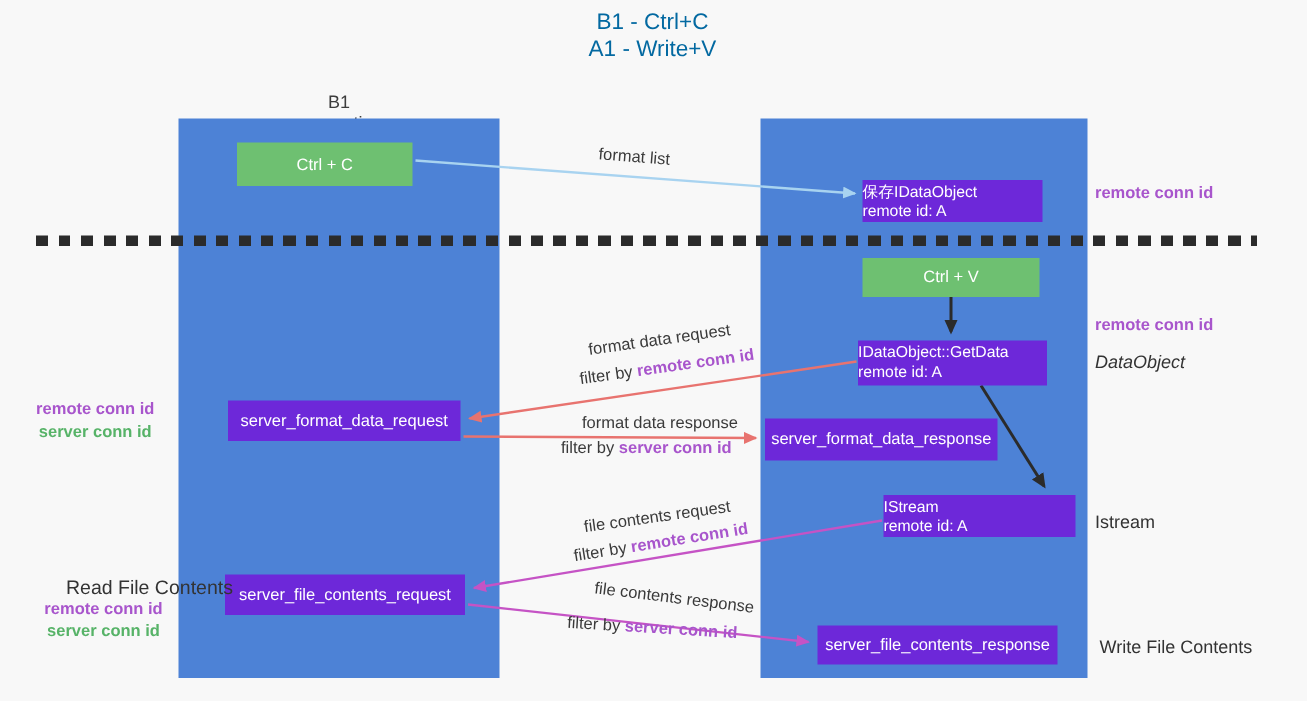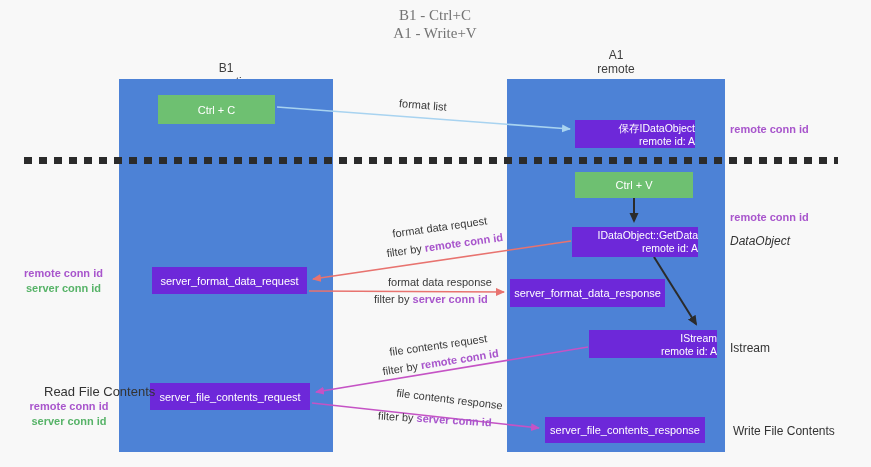--- a/index.html
+++ b/index.html
@@ -1,33 +1,33 @@
 <!DOCTYPE html>
 <html><head>
 <meta charset="utf-8">
 <style>
   html,body{margin:0;padding:0;background:#f8f8f8;font-family:"Liberation Sans",sans-serif;}
   .canvas{position:relative;width:871px;height:467px;background:#f8f8f8;overflow:hidden;}
 
   .title{position:absolute;left:300px;top:6px;width:270px;text-align:center;
-         font-size:15px;line-height:18px;color:#737373;font-family:Liberation Serif, serif;}
+         font-size:15px;line-height:18px;color:#0369a1;}
   .lane-header{position:absolute;width:150px;text-align:center;font-size:12px;line-height:14px;color:#3d3d3d;}
   .lane-header.left{left:151px;top:61px;}
   .lane-header.right{left:541px;top:48px;}
 
   .lane{position:absolute;top:79px;height:373px;background:#4d82d6;}
   .lane.left{left:119px;width:214px;}
   .lane.right{left:507px;width:218px;}
 
   .dashed-separator{position:absolute;left:24px;top:157px;width:814px;height:7px;
     background:repeating-linear-gradient(to right,#2b2b2b 0 8px,rgba(0,0,0,0) 8px 15px);}
 
   .arrows{position:absolute;left:0;top:0;pointer-events:none;}
 
-  .node{position:absolute;color:#fff;text-align:right;font-size:11px;}
+  .node{position:absolute;color:#fff;text-align:left;font-size:11px;}
   .node.green{background:#6ec071;}
   .node.orange{background:#6d28d9;}
   .node .l1,.node .l2{display:block;line-height:13px;}
   .node.two{padding-top:2px;}
   .node.one{display:flex;align-items:center;justify-content:center;}
 
   .flow-label{position:absolute;font-size:11px;color:#3a3a3a;white-space:nowrap;}
   .purple{color:#a855cc;font-weight:bold;}
   .greentx{color:#57b368;font-weight:bold;}
   .side-label{position:absolute;font-size:12px;color:#333;white-space:nowrap;}
@@ -40,24 +40,20 @@
 <div class="canvas">
 
   <div class="title">
     <div>B1 - Ctrl+C</div>
     <div>A1 - Write+V</div>
   </div>
 
   <div class="lane-header left">
     <div>B1</div>
     <div>connection</div>
-  </div>
-  <div class="lane-header right">
-    <div>A1</div>
-    <div>remote</div>
   </div>
 
   <div class="lane left"></div>
   <div class="lane right"></div>
 
   <div class="dashed-separator"></div>
 
   <svg class="arrows" width="871" height="467">
     <defs>
       <marker id="ah-blue" markerWidth="10" markerHeight="9" refX="8" refY="4" orient="auto" markerUnits="userSpaceOnUse">

